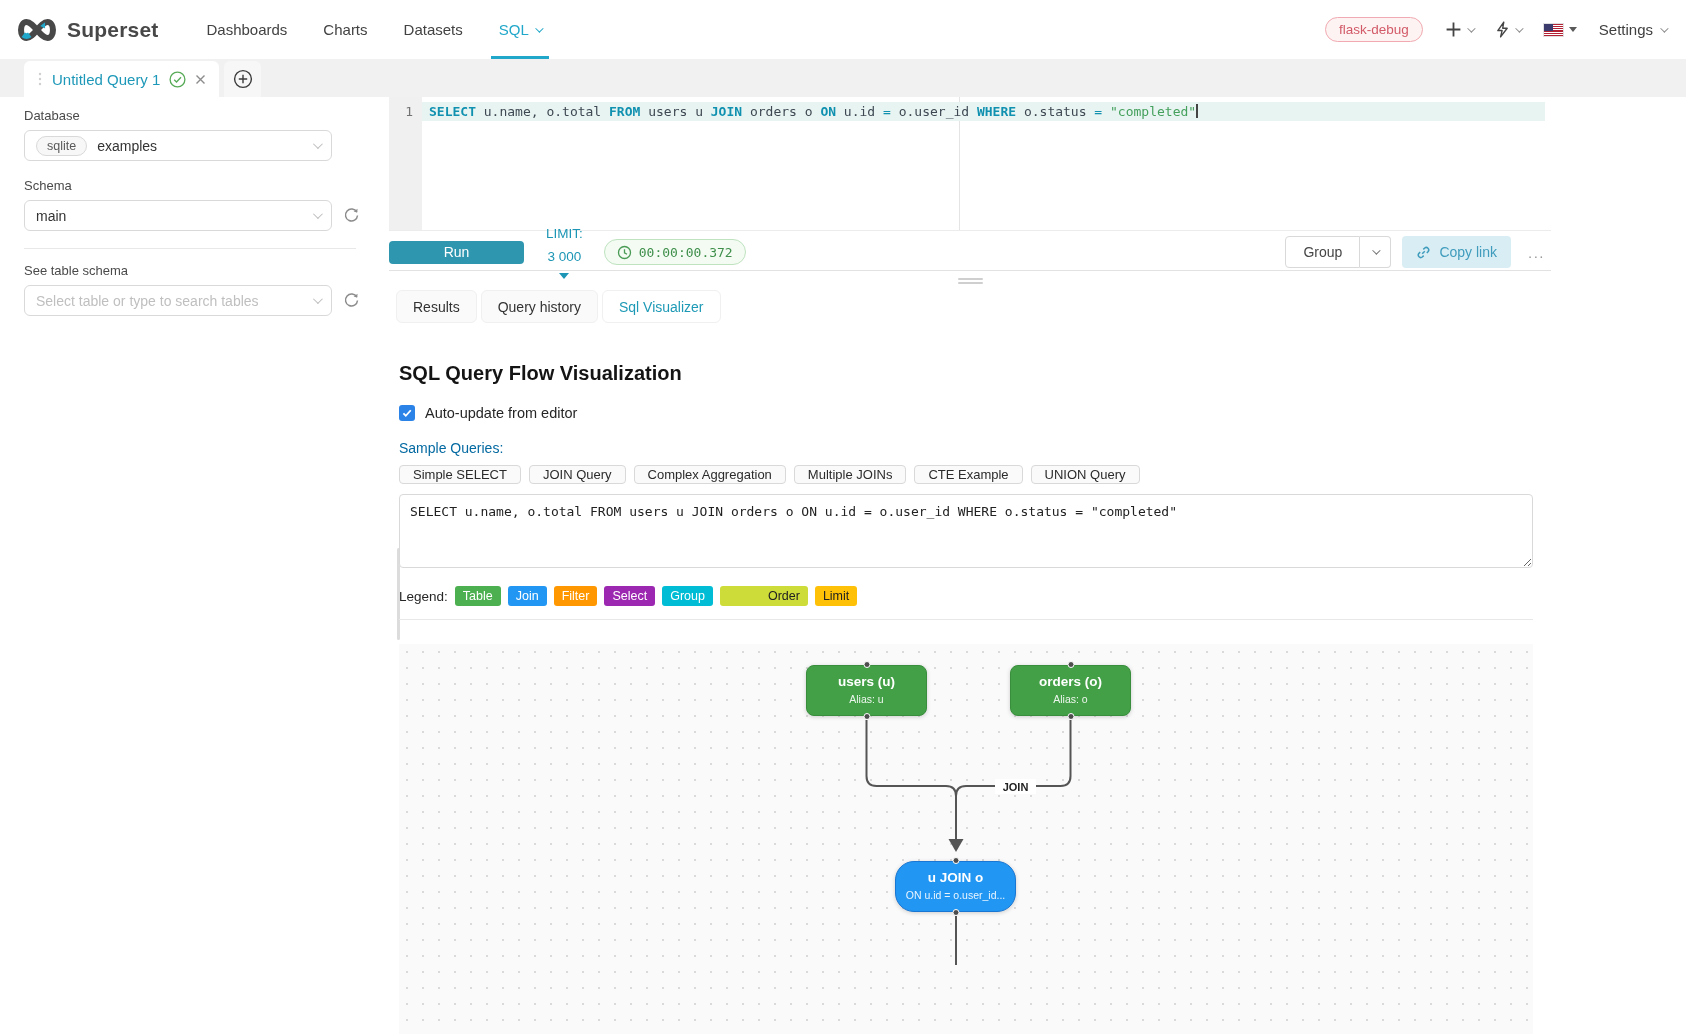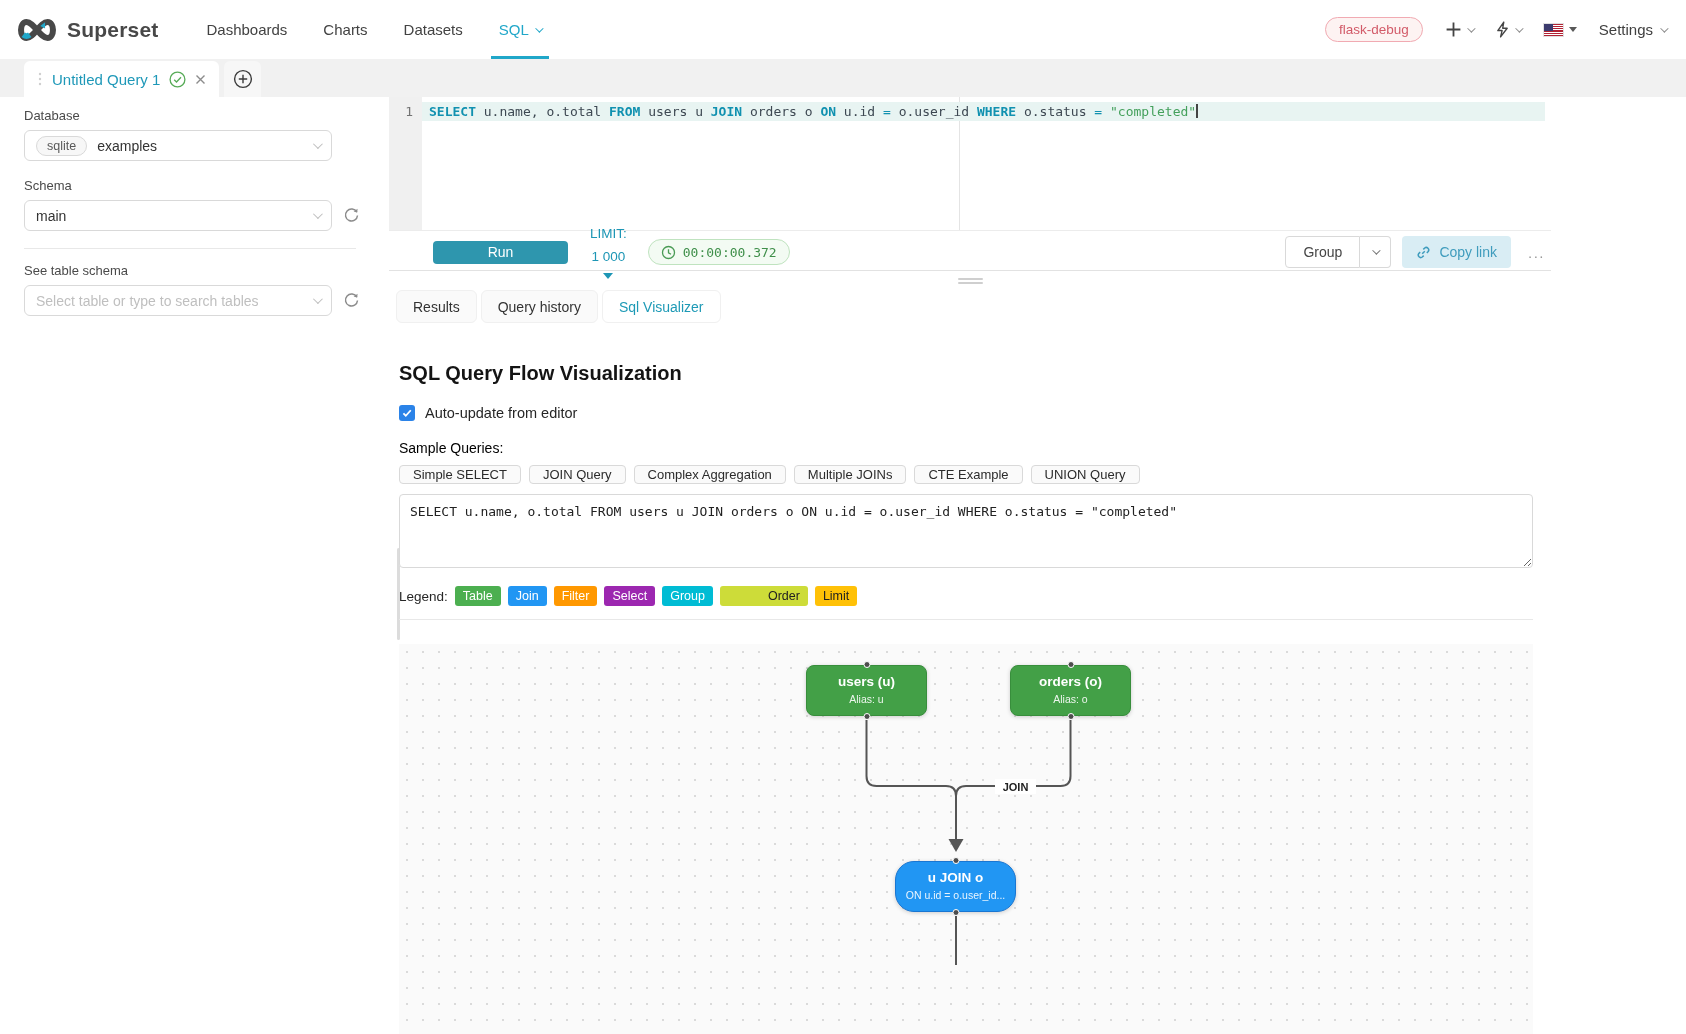--- a/index.html
+++ b/index.html
@@ -54,21 +54,21 @@
   .ruler { position:absolute; left:570px; top:0; bottom:0; width:1px; background:#e4e4e4; }
   .active-line { position:absolute; left:33px; right:6px; top:5px; height:19px; background:#e8f4f2; }
   .code-line { position:absolute; left:40px; top:5px; height:19px; line-height:19px; font-size:13px; white-space:pre; color:#3d4852; }
   .kw { color:#1191b0; font-weight:bold; }
   .op { color:#1191b0; }
   .str { color:#44a05c; }
   .cursor { display:inline-block; width:1.5px; height:14px; background:#444; vertical-align:-2px; }
 
   
   .qtoolbar { position:absolute; left:389px; top:236px; width:1162px; height:32px; display:flex; align-items:center; }
-  .run-btn { width:135px; height:23px; background:#2e96ae; color:#fff; font-size:14px; border:none; border-radius:4px; cursor:pointer;margin-left:44px; }
+  .run-btn { width:135px; height:23px; background:#2e96ae; color:#fff; font-size:14px; border:none; border-radius:4px; cursor:pointer; }
   .limit-group { margin-left:22px; display:flex; align-items:center; gap:8px; color:#1d96b5; font-size:13.5px; cursor:pointer;flex-direction:column; }
   .limit-caret { width:0; height:0; border-left:5px solid transparent; border-right:5px solid transparent; border-top:6px solid #1d96b5; margin-top:1px; }
   .timer-pill { margin-left:21px; height:26px; border:1px solid #bfe3bf; background:#f3fbf3; border-radius:13px; display:flex; align-items:center; gap:7px; padding:0 12px; color:#3f8f4a; font-size:13px; }
   .tb-right { margin-left:auto; display:flex; align-items:center; gap:11px; padding-right:6px; }
   .save-split { display:flex; }
   .save-main { height:32px; padding:0 17px; background:#fff; border:1px solid #d9d9d9; border-radius:4px 0 0 4px; font-size:14px; color:#454545; cursor:pointer; }
   .save-caret { height:32px; width:31px; background:#fff; border:1px solid #d9d9d9; border-left:none; border-radius:0 4px 4px 0; display:flex; align-items:center; justify-content:center; color:#737373; cursor:pointer; }
   .copylink-btn { height:32px; background:#d9edf4; border:none; border-radius:4px; padding:0 14px; display:flex; align-items:center; gap:8px; color:#3f9cbd; font-size:14px; cursor:pointer; }
   .more-dots { color:#999; font-size:15px; letter-spacing:1.5px; margin-left:6px; cursor:pointer; }
 
@@ -80,21 +80,21 @@
   .stabs { position:absolute; left:396px; top:290px; display:flex; gap:4px; }
   .stab { height:33px; padding:0 16px; background:#fafafa; border:1px solid #f0f0f0; border-radius:6px; display:flex; align-items:center; font-size:14px; color:#333; cursor:pointer; }
   .stab.active { background:#fff; color:#1e9ab6; }
 
   
   .viz { position:absolute; left:399px; top:352px; width:1134px; }
   .viz-title { font-size:20px; font-weight:bold; color:#141414; margin:10px 0 0; }
   .chk-row { margin-top:20px; display:flex; align-items:center; gap:10px; }
   .checkbox { width:16px; height:16px; background:#2b83e8; border-radius:3px; display:flex; align-items:center; justify-content:center; cursor:pointer; }
   .chk-label { font-size:14.5px; color:#262626; }
-  .samples-label { margin-top:19px; font-size:14px; color:#000000; }
+  .samples-label { margin-top:19px; font-size:14px; color:#0369a1; }
   .sample-row { margin-top:9px; display:flex; gap:8px; }
   .sample-btn { height:19px; padding:0 13px; background:#fafafa; border:1px solid #d9d9d9; border-radius:4px; font-size:13px; color:#2b2b2b; cursor:pointer; font-family:"Liberation Sans",sans-serif; }
   .sql-textarea { margin-top:10px; width:1134px; height:74px; border:1px solid #d9d9d9; border-radius:4px; padding:8px 10px; font-family:"DejaVu Sans Mono",monospace; font-size:13px; color:#222; line-height:17px; resize:both; }
   .legend-row { margin-top:14px; display:flex; align-items:center; gap:7px; font-size:13.5px; color:#262626; }
   .lg-badge { font-size:12.5px; color:#fff; border-radius:3px; padding:3px 8px; }
   .lg-table { background:#4CAF50; } .lg-join { background:#2196F3; } .lg-filter { background:#FF9800; }
   .lg-select { background:#9C27B0; } .lg-group { background:#00BCD4; }
   .lg-order { background:#CDDC39; color:#212121;padding-left:48px; } .lg-limit { background:#FFC107; color:#212121; }
   .viz-divider { margin-top:13px; height:1px; background:#e8e8e8; }
 
@@ -237,21 +237,21 @@
     <div class="ruler"></div>
     <div class="active-line"></div>
     <div class="gutter-num">1</div>
     <div class="code-line"><span class="kw">SELECT</span><span> u.name, o.total </span><span class="kw">FROM</span><span> users u </span><span class="kw">JOIN</span><span> orders o </span><span class="kw">ON</span><span> u.id </span><span class="op">=</span><span> o.user_id </span><span class="kw">WHERE</span><span> o.status </span><span class="op">=</span><span> </span><span class="str">"completed"</span><span class="cursor"></span></div>
   </div>
 
   <div class="qtoolbar">
     <button class="run-btn">Run</button>
     <span class="limit-group">
       <span>LIMIT:</span>
-      <span>1 000</span>
+      <span>3 000</span>
       <span class="limit-caret"></span>
     </span>
     <span class="timer-pill">
       <svg width="15" height="15" viewBox="0 0 15 15">
         <circle cx="7.5" cy="7.5" r="6" fill="none" stroke="#4a9b55" stroke-width="1.3"></circle>
         <path d="M7.5 4.2 V7.8 L10 9.3" fill="none" stroke="#4a9b55" stroke-width="1.3"></path>
       </svg>
       <span class="mono">00:00:00.372</span>
     </span>
     <span class="tb-right">

